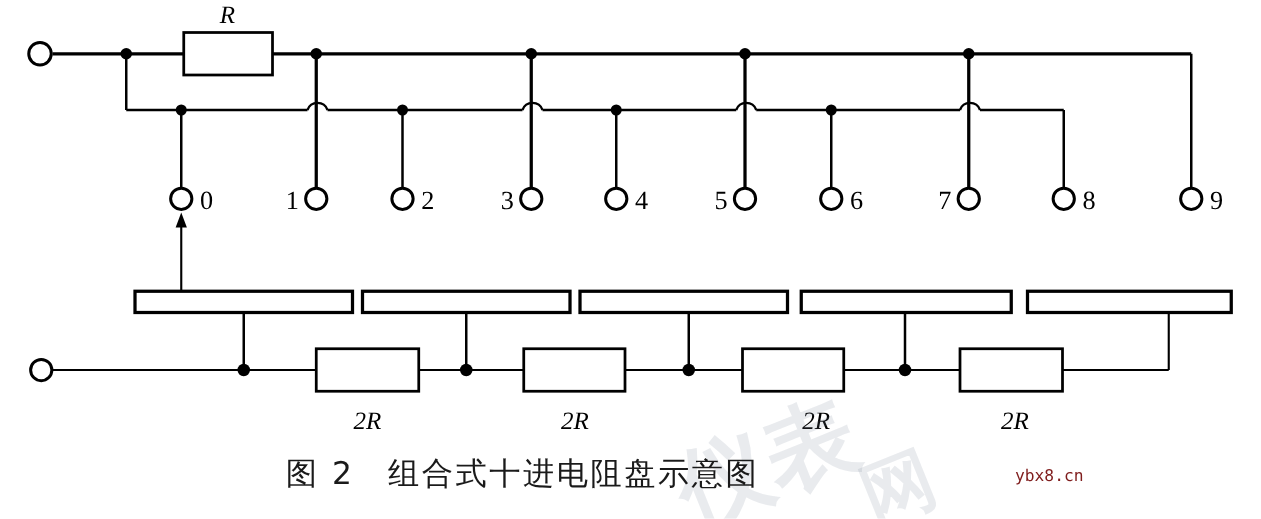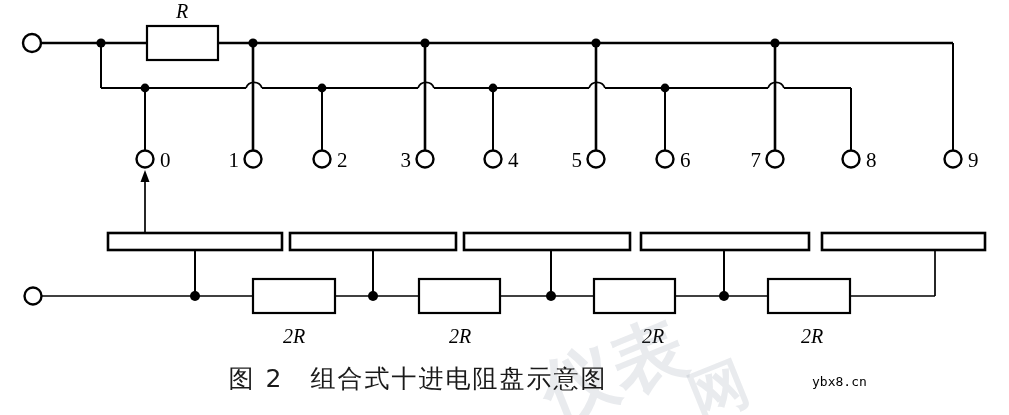--- a/index.html
+++ b/index.html
@@ -75,21 +75,21 @@
     color: #1a1a1a;
     letter-spacing: 2px;
     white-space: pre;
   }
   .watermark-url {
     position: absolute;
     left: 812px;
     top: 374px;
     font-family: "DejaVu Sans Mono", monospace;
     font-size: 13px;
-    color: #000000;
+    color: #7f1d1d;
     letter-spacing: 0px;
   }
   .watermark-ghost {
     position: absolute;
     color: rgba(120,130,150,0.16);
     font-family: "DejaVu Serif", serif;
     font-weight: bold;
     pointer-events: none;
     user-select: none;
   }

